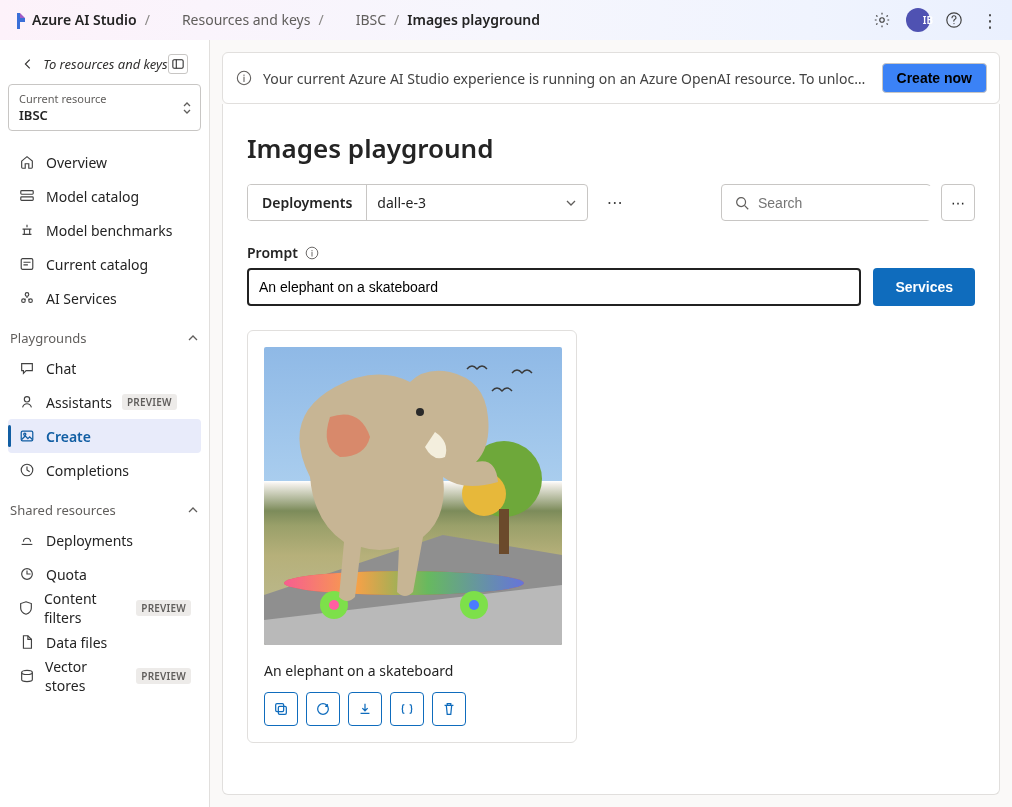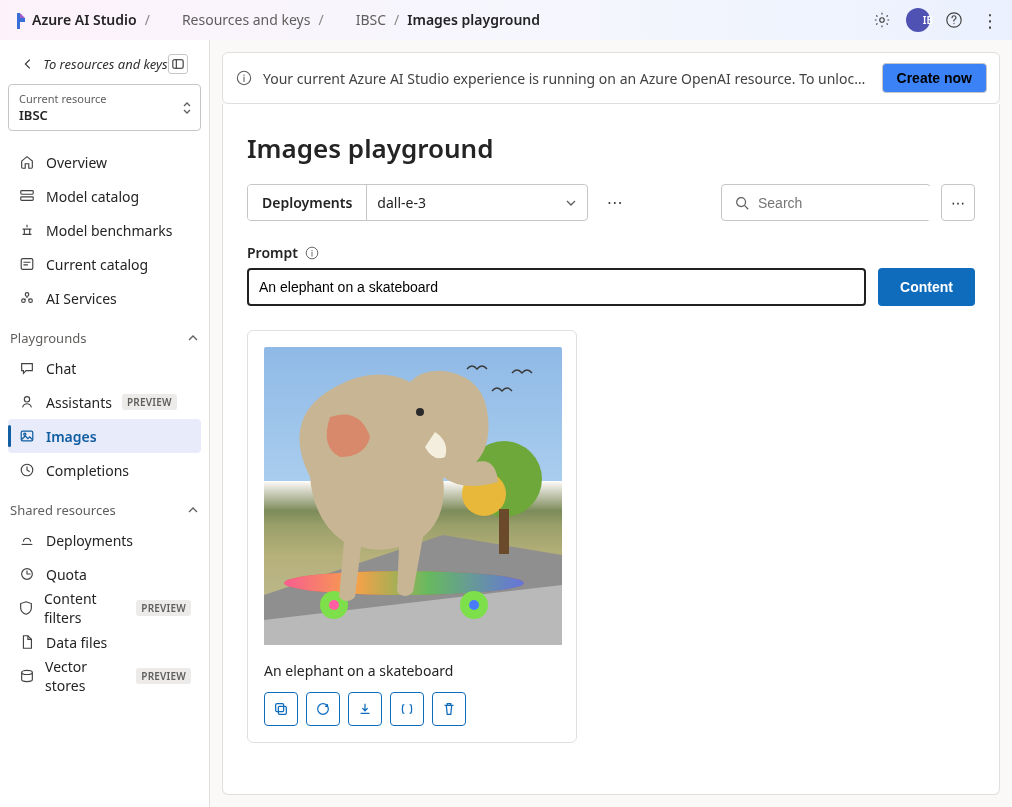--- a/index.html
+++ b/index.html
@@ -232,21 +232,21 @@
         <span class="badge-preview">PREVIEW</span>
       </div>
       <div class="side-item active">
         <span class="si-icon">
             <svg width="16" height="16" viewBox="0 0 18 18" fill="none" stroke="currentColor" stroke-width="1.4">
               <rect x="2.5" y="3.5" width="13" height="11" rx="1.5"></rect>
               <circle cx="6.5" cy="7" r="1.2"></circle>
               <path d="M3 13l4-4 3 3 2-2 3 3"></path>
             </svg>
           </span>
-        <span>Images</span>
+        <span>Create</span>
       </div>
       <div class="side-item">
         <span class="si-icon">
             <svg width="16" height="16" viewBox="0 0 18 18" fill="none" stroke="currentColor" stroke-width="1.3">
               <circle cx="9" cy="9" r="6.5"></circle>
               <path d="M9 5v4l3 2"></path>
             </svg>
           </span>
         <span>Completions</span>
       </div>
@@ -356,21 +356,21 @@
           <span class="info-ic">
             <svg width="14" height="14" viewBox="0 0 18 18" fill="none" stroke="currentColor" stroke-width="1.2">
                 <circle cx="9" cy="9" r="7.5"></circle>
                 <circle cx="9" cy="5.8" r=".8" fill="currentColor" stroke="none"></circle>
                 <path d="M9 8v5" stroke-linecap="round"></path>
               </svg>
           </span>
         </div>
         <div class="prompt-row">
           <input class="prompt-input" type="text" value="An elephant on a skateboard" style="">
-          <button class="generate-btn">Content</button>
+          <button class="generate-btn">Services</button>
         </div>
 
         
         <div class="result-card">
           <div class="result-img">
 
             <svg class="road" viewBox="0 0 300 120" preserveAspectRatio="none">
               <polygon points="0,120 300,120 300,30 180,10 0,70" fill="#8f8f8f"></polygon>
               <polygon points="0,120 300,120 300,60 0,95" fill="#b9b9b9"></polygon>
             </svg>

